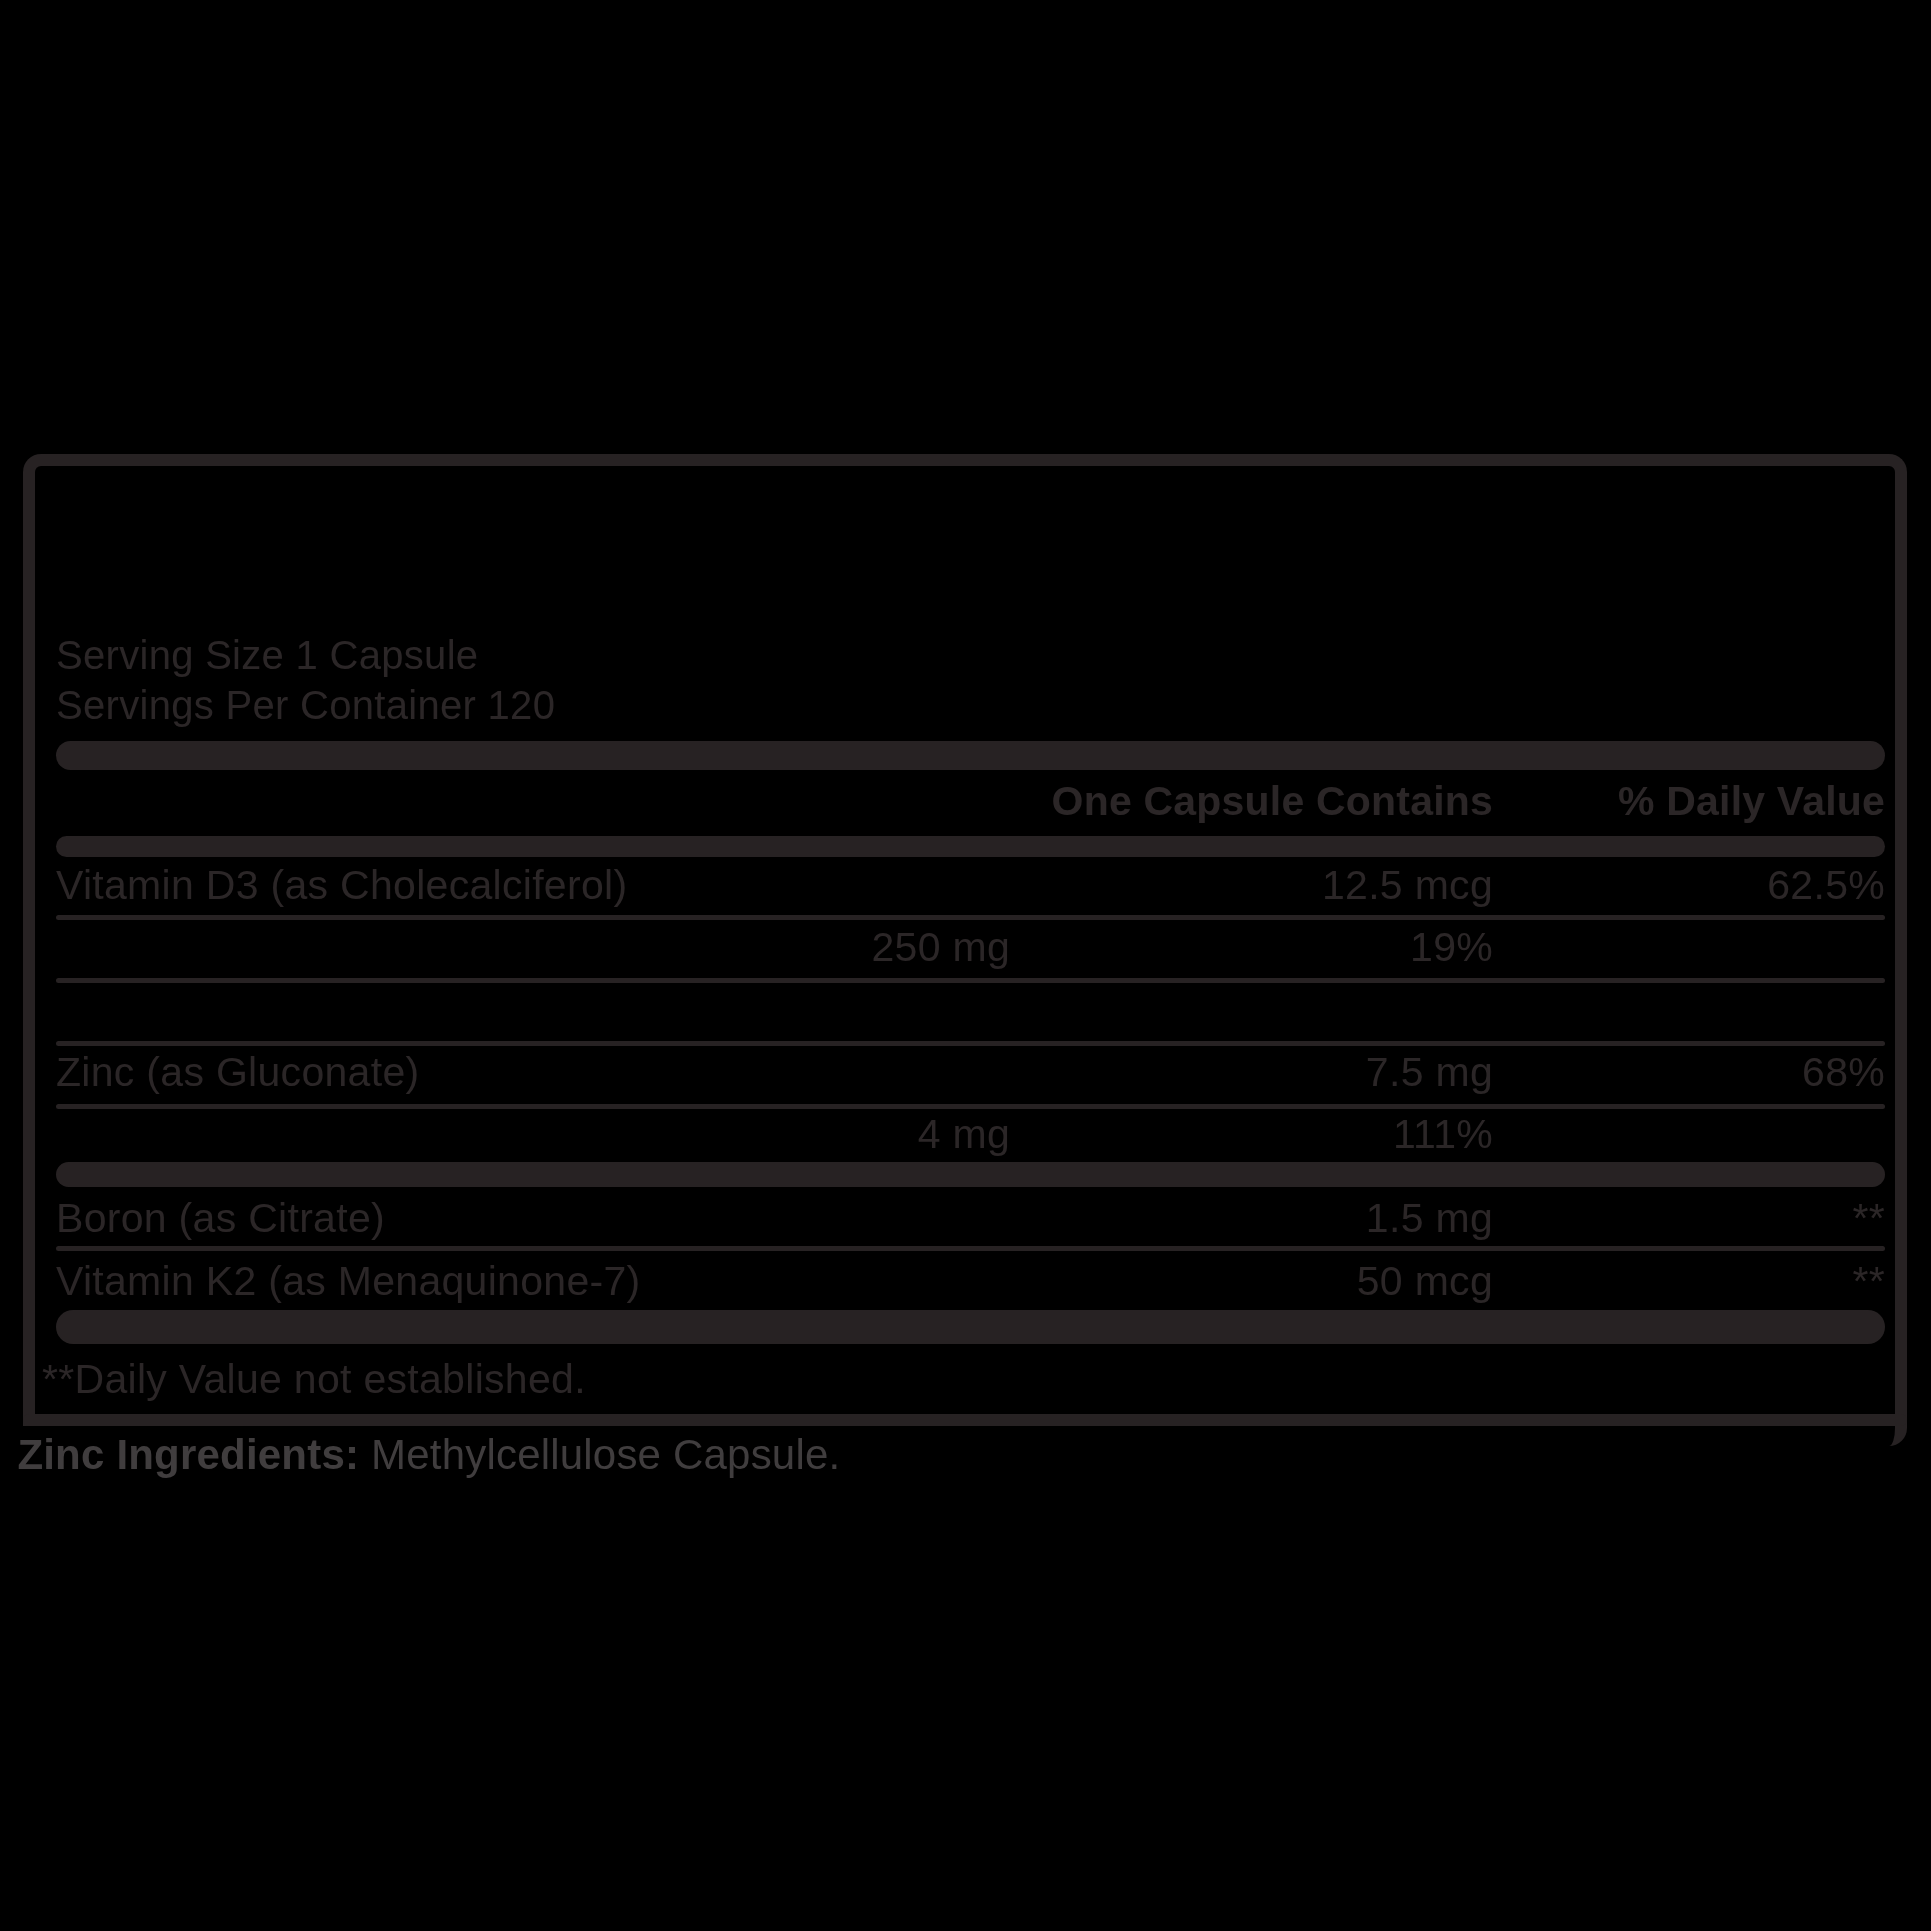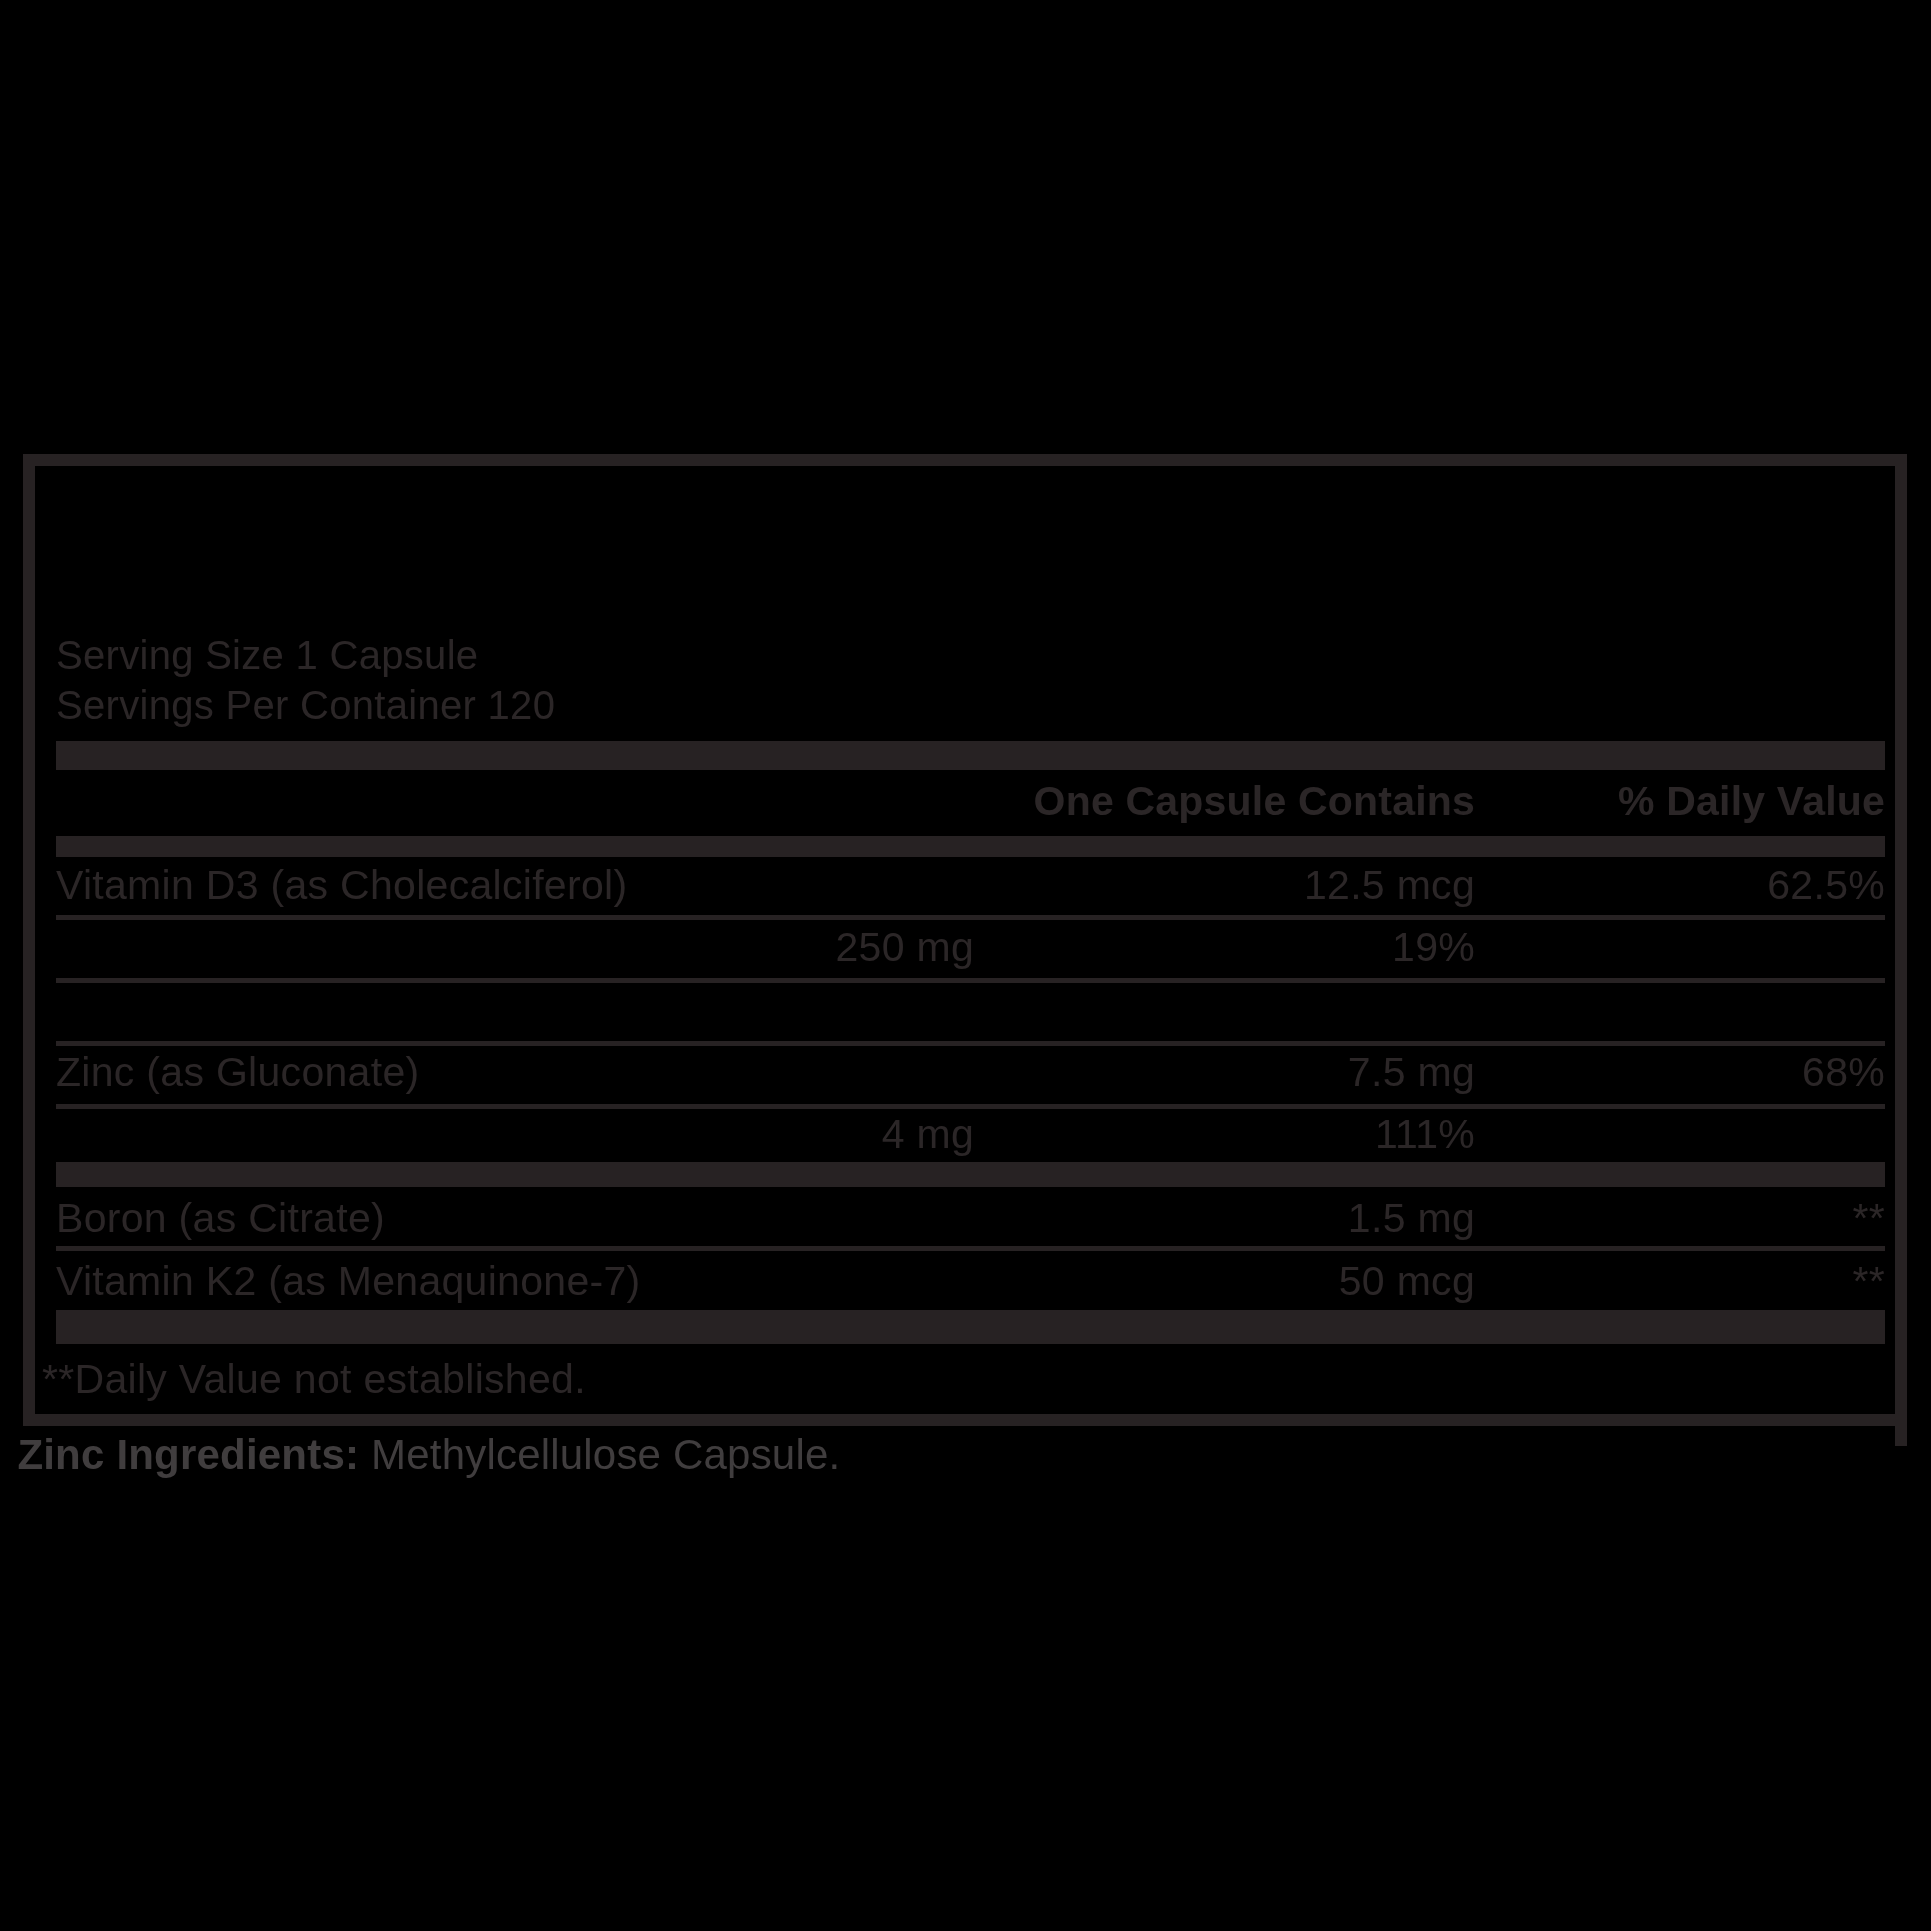--- a/index.html
+++ b/index.html
@@ -2,21 +2,21 @@
 <html style="--background: #000000; --panel: #000000; --accent: #272223; --text: #2b2627; --other_text: #403d3e;"><head>
 <meta charset="utf-8">
 <style>
   :root{
     --background:#000000;
     --panel:#000000;
     --accent:#272223;
     --text:#2b2627;
     --other_text:#403d3e;
   }
-  *{margin:0;padding:0;box-sizing:border-box;}
+  *{margin:0;padding:0;box-sizing:border-box;border-radius:18px;}
   html,body{background:var(--background);}
   body{font-family:"Liberation Sans","DejaVu Sans",sans-serif;}
   #canvas{
     position:relative;width:1931px;height:1931px;
     background:var(--background);overflow:hidden;
   }
   
   .panel{
     position:absolute;left:23px;top:454px;width:1884px;height:992px;
     background:var(--panel);
@@ -37,21 +37,21 @@
   }
   .hair{height:4.8px;}
   
   .bottom-rule{
     position:absolute;left:23px;width:1884px;top:1414px;height:11.6px;
     background:var(--accent);
   }
   
   .row{
     position:absolute;left:56px;width:1829px;height:54px;
-    display:grid;grid-template-columns:1fr 483px 392px;align-items:center;gap:18px;
+    display:grid;grid-template-columns:1fr 483px 392px;align-items:center;
   }
   .row .name{text-align:left;}
   .row .amt{text-align:right;}
   .row .dv{text-align:right;}
   .row span{color:var(--text);font-size:41px;letter-spacing:0.3px;white-space:nowrap;}
   .header-row span{font-weight:bold;font-size:41px;letter-spacing:0.2px;}
   .footnote{left:42px;}
   
   .oi-band{
     position:absolute;left:0;top:1426px;width:1012px;height:49px;

